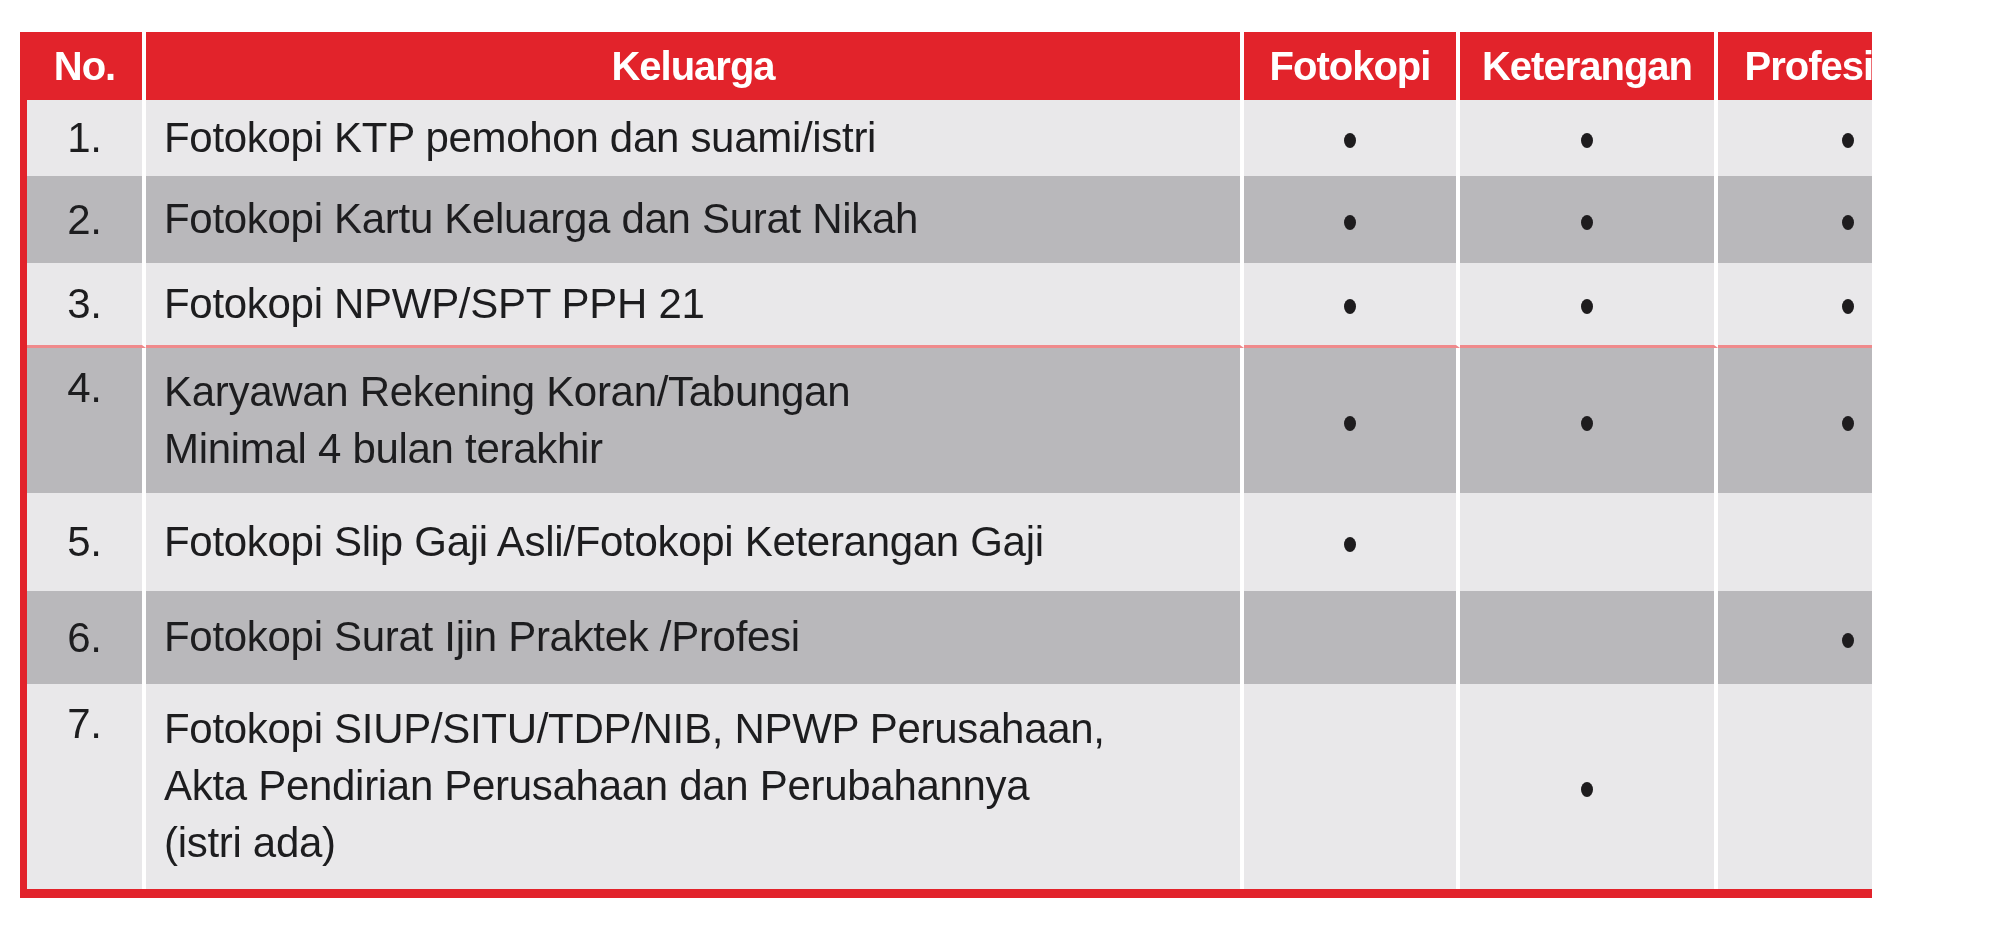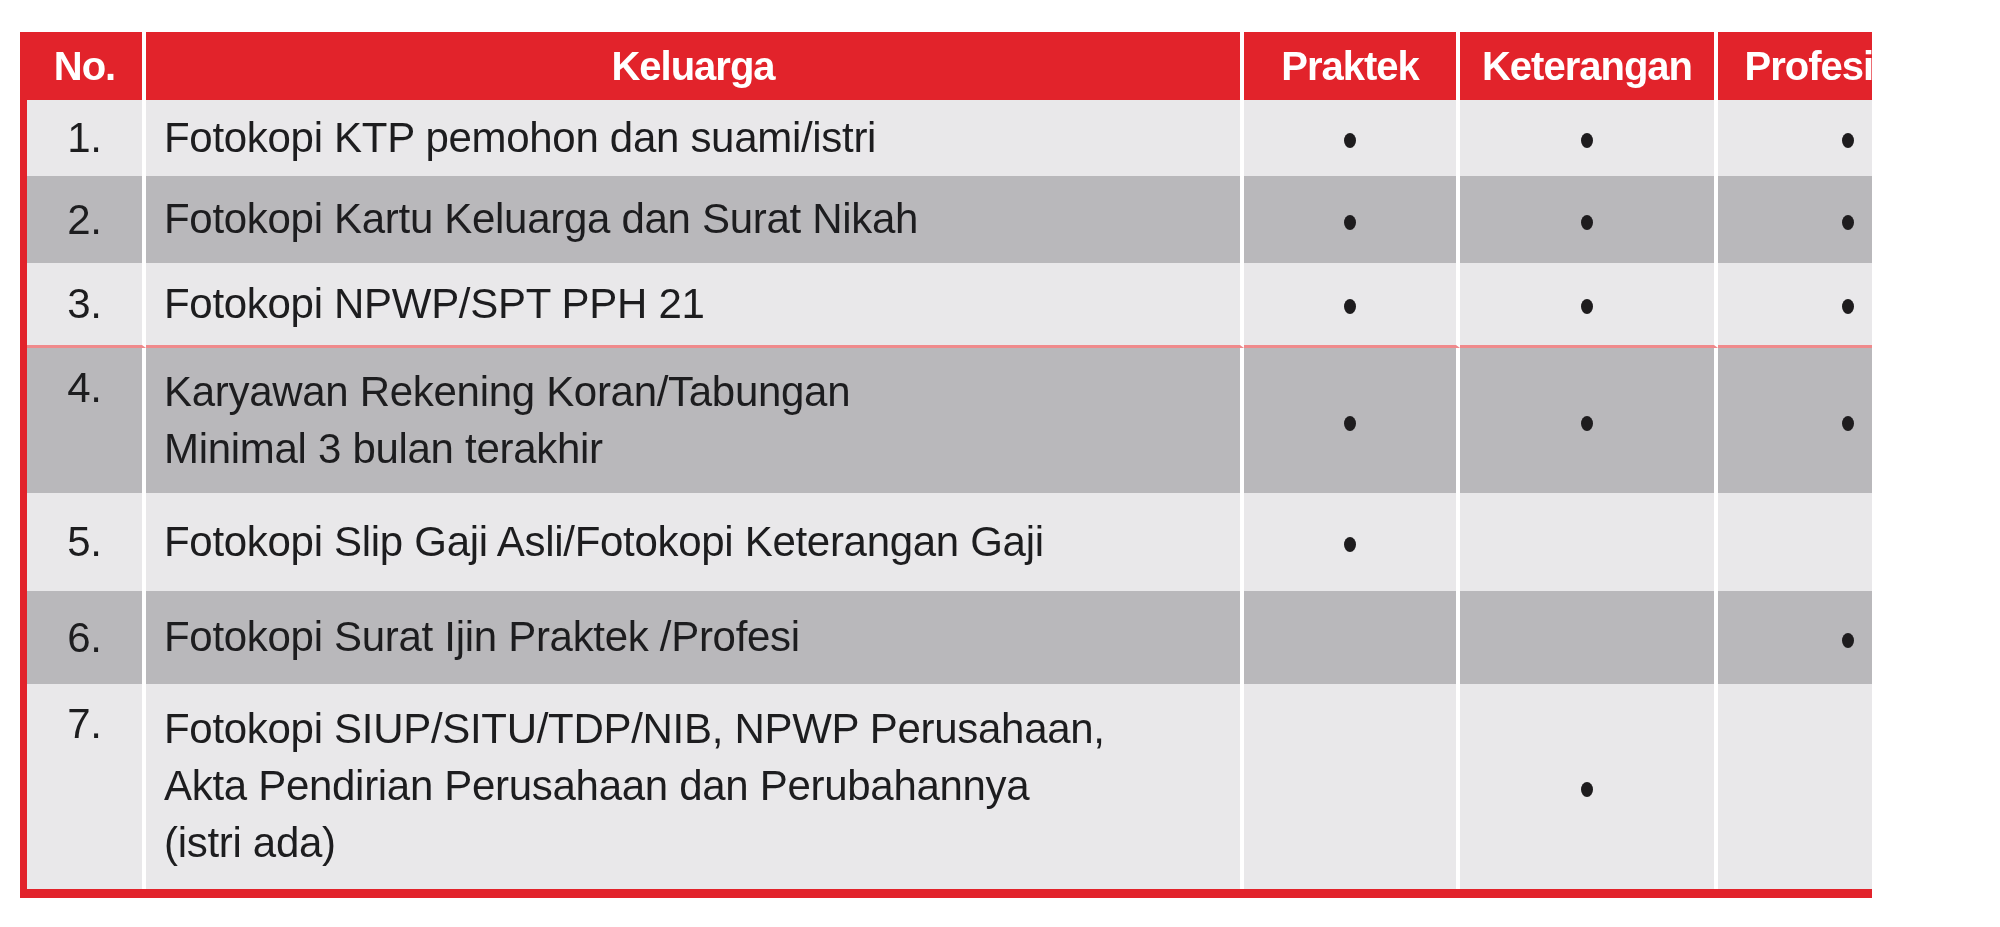--- a/index.html
+++ b/index.html
@@ -94,21 +94,21 @@
         <col style="width:1098px">
         <col style="width:216px">
         <col style="width:258px">
         <col style="width:260px">
       </colgroup>
 
       <tbody>
           <tr class="hdr">
         <th class="sep">No.</th>
         <th class="sep">Keluarga</th>
-        <th class="sep">Praktek</th>
+        <th class="sep">Fotokopi</th>
         <th class="sep">Keterangan</th>
         <th>Profesional</th>
       </tr>
 
       <tr class="r1 light">
         <td class="num sep">1.</td>
         <td class="doc sep">
           <div class="doc-line">Fotokopi KTP pemohon dan suami/istri</div>
         </td>
         <td class="mark sep"><span class="dot"></span></td>
@@ -133,21 +133,21 @@
         </td>
         <td class="mark sep"><span class="dot"></span></td>
         <td class="mark sep"><span class="dot"></span></td>
         <td class="mark"><span class="dot"></span></td>
       </tr>
 
       <tr class="r4 dark">
         <td class="num sep va-top">4.</td>
         <td class="doc sep">
           <div class="doc-line">Karyawan Rekening Koran/Tabungan</div>
-          <div class="doc-line">Minimal 3 bulan terakhir</div>
+          <div class="doc-line">Minimal 4 bulan terakhir</div>
         </td>
         <td class="mark sep"><span class="dot"></span></td>
         <td class="mark sep"><span class="dot"></span></td>
         <td class="mark"><span class="dot"></span></td>
       </tr>
 
       <tr class="r5 light">
         <td class="num sep">5.</td>
         <td class="doc sep">
           <div class="doc-line">Fotokopi Slip Gaji Asli/Fotokopi Keterangan Gaji</div>

